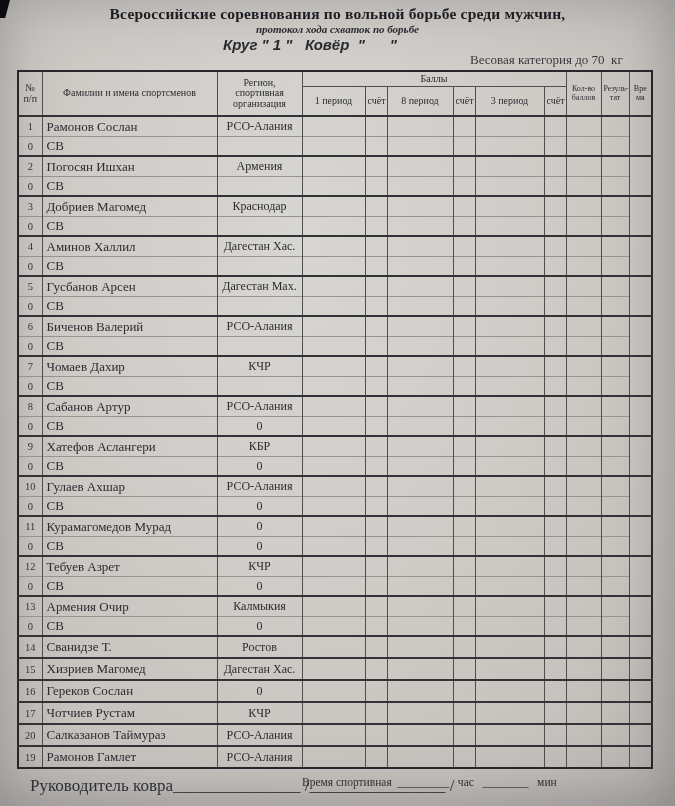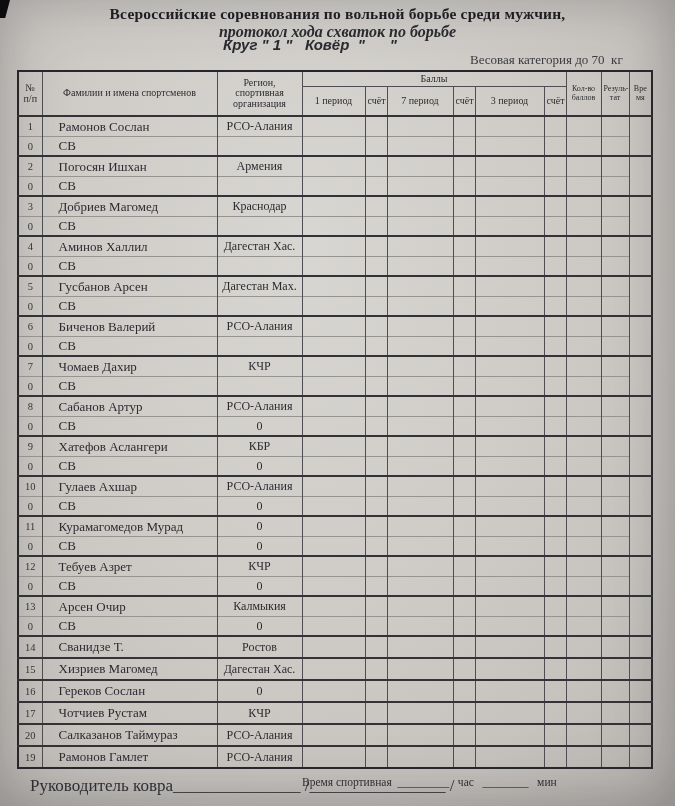--- a/index.html
+++ b/index.html
@@ -9,21 +9,21 @@
     background:radial-gradient(ellipse at 45% 30%, #d8d6d2 0%, #cfccc8 45%, #c6c3bf 75%, #b7b4b0 100%);
     color:#26262a;
   }
   .vignette{position:absolute;inset:0;pointer-events:none;
     box-shadow:inset 0 0 70px rgba(40,40,45,.22), inset -6px -10px 40px rgba(40,40,45,.12);}
   .corner-mark{position:absolute;left:0;top:0;width:10px;height:18px;background:#0c0c0e;
     clip-path:polygon(0 0,100% 0,52% 100%,0 100%);}
   .title{position:absolute;top:5px;left:0;width:675px;text-align:center;
     font-size:15.5px;font-weight:bold;letter-spacing:.2px;color:#1d1d22;white-space:pre;}
   .subtitle{position:absolute;top:23px;left:0;width:675px;text-align:center;
-    font-size:16px;font-weight:bold;font-style:italic;color:#2a2a2f;}
+    font-size:11px;font-weight:bold;font-style:italic;color:#2a2a2f;}
   .round-line{position:absolute;top:36px;left:0;width:620px;text-align:center;
     font-family:"Liberation Sans","DejaVu Sans",sans-serif;
     font-size:15px;font-weight:bold;font-style:italic;color:#2a2a2f;white-space:pre;}
   .weight{position:absolute;top:52px;left:470px;font-size:13px;color:#3a3a40;white-space:pre;}
 
   table.protocol{
     position:absolute;left:17px;top:70px;width:636px;
     border-collapse:collapse;table-layout:fixed;
     border:2px solid #26262b;
   }
@@ -40,21 +40,21 @@
   .protocol thead tr.h2 th{height:28px;}
   .protocol thead th.small{font-size:8px;line-height:8.5px;margin-top:12px;}
   .protocol thead{border-bottom:2px solid #2e2e33;}
 
   .protocol tbody tr.entry-start td{border-top:2px solid #323237;}
   .protocol tbody tr.sub-row td{border-top:1px solid #97948f;}
   .protocol tbody td{height:19px;font-size:13px;}
   .protocol tbody tr.sub-row td{height:18px;}
   .protocol tbody tr.single td{height:20px;}
   .protocol td.c-num{text-align:center;font-size:10.5px;color:#333338;}
-  .protocol td.c-name{text-align:left;padding-left:16px;}
+  .protocol td.c-name{text-align:left;padding-left:4px;}
   .protocol td.c-region{text-align:center;font-size:12px;}
   .footer-left{position:absolute;left:30px;top:776px;font-size:17px;color:#2e2e33;white-space:pre;}
   .footer-right{position:absolute;left:302px;top:776px;font-size:11.5px;color:#2e2e33;white-space:pre;}
 </style>
 </head>
 <body>
 
 <div class="vignette"></div>
 <div class="corner-mark"></div>
 
@@ -87,21 +87,21 @@
       <th rowspan="2">Фамилии и имена спортсменов</th>
       <th rowspan="2">Регион, спортивная организация</th>
       <th colspan="6">Баллы</th>
       <th rowspan="2" class="small">Кол-во баллов</th>
       <th rowspan="2" class="small">Резуль- тат</th>
       <th rowspan="2" class="small">Вре мя</th>
     </tr>
     <tr class="h2">
       <th>1 период</th>
       <th>счёт</th>
-      <th>7 период</th>
+      <th>8 период</th>
       <th>счёт</th>
       <th>3 период</th>
       <th>счёт</th>
     </tr>
   </thead>
   <tbody id="protocol-body">
       <tr class="entry-start">
         <td class="c-num">1</td>
         <td class="c-name">Рамонов Сослан</td>
         <td class="c-region">РСО-Алания</td>
@@ -420,21 +420,21 @@
         <td></td>
         <td></td>
         <td></td>
         <td></td>
         <td></td>
         <td></td>
         <td></td>
       </tr>
       <tr class="entry-start">
         <td class="c-num">13</td>
-        <td class="c-name">Арсен Очир</td>
+        <td class="c-name">Армения Очир</td>
         <td class="c-region">Калмыкия</td>
         <td></td>
         <td></td>
         <td></td>
         <td></td>
         <td></td>
         <td></td>
         <td></td>
         <td></td>
         <td rowspan="2"></td>

